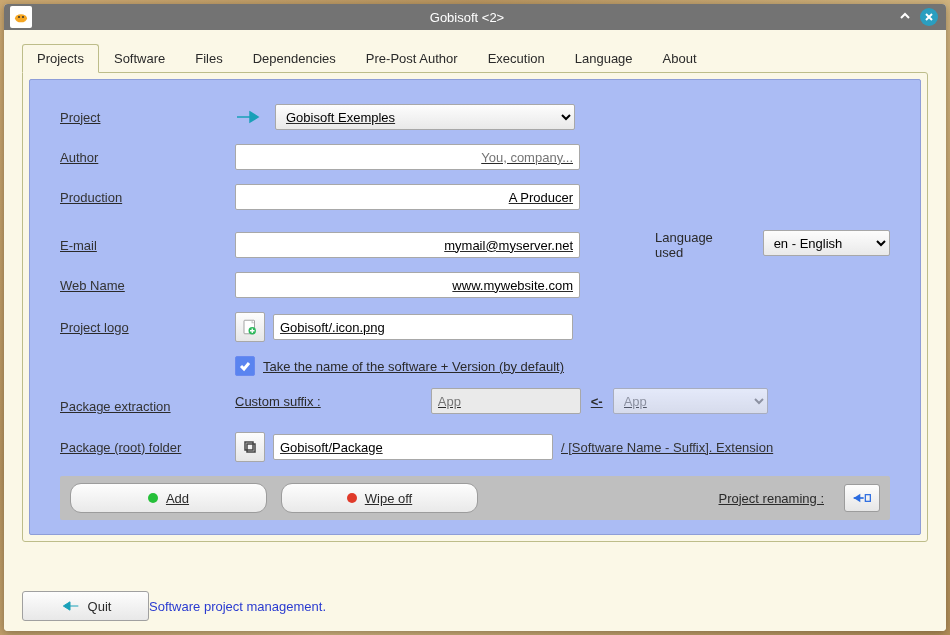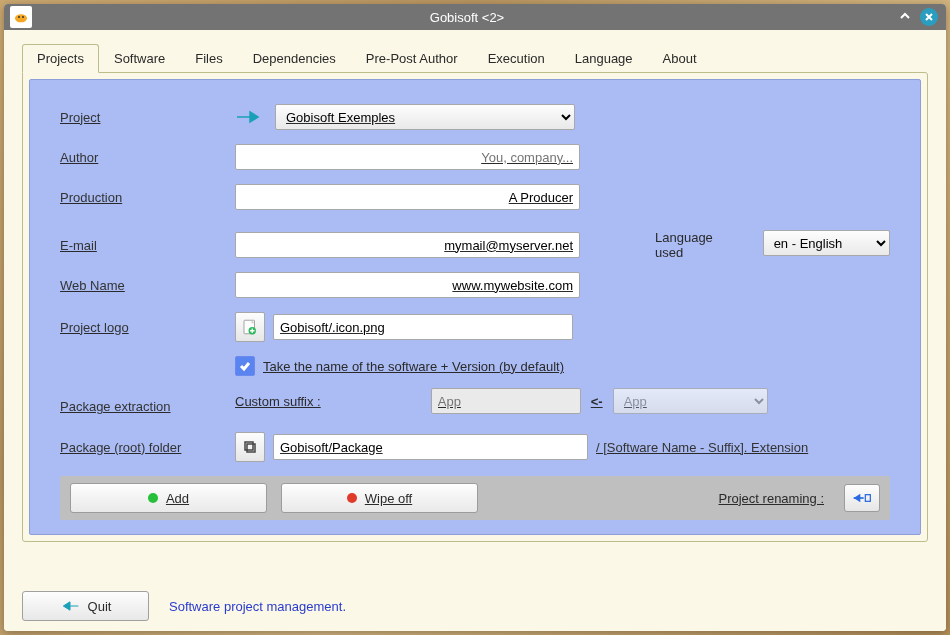--- a/index.html
+++ b/index.html
@@ -43,29 +43,29 @@
   .folder-preview svg{width:60px;height:52px;}
   .chk{display:flex;align-items:center;gap:8px;margin-left:0;}
   .chkbox{width:18px;height:18px;border:1px solid #6a8af0;background:#5a84f0;border-radius:2px;display:flex;align-items:center;justify-content:center;}
   .chkbox svg{width:12px;height:12px;stroke:#fff;stroke-width:3;fill:none;}
   .suffixrow{display:flex;align-items:center;gap:10px;margin-top:12px;}
   .suffix-in{width:150px;}
   .suffix-sel{width:155px;}
   .pkg-btn{width:28px;height:28px;border:1px solid #a8a8a8;background:linear-gradient(#fdfdfd,#e6e6e6);border-radius:2px;display:flex;align-items:center;justify-content:center;margin-right:8px;cursor:pointer;}
   .pkg-btn svg{width:14px;height:14px;stroke:#444;stroke-width:1.5;fill:none;}
   .btnbar{background:#bfbfbf;border-radius:2px;margin-top:14px;padding:7px 10px;display:flex;align-items:center;gap:14px;}
-  .actbtn{flex:0 0 195px;height:28px;background:linear-gradient(#fdfdfd,#e9e9e9);border:1px solid #9c9c9c;border-radius:3px;display:flex;align-items:center;justify-content:center;gap:8px;cursor:pointer;font-size:13px;}
+  .actbtn{flex:0 0 195px;height:28px;background:linear-gradient(#fdfdfd,#e9e9e9);border:1px solid #9c9c9c;border-radius:11px;display:flex;align-items:center;justify-content:center;gap:8px;cursor:pointer;font-size:13px;}
   .dot{width:10px;height:10px;border-radius:50%;}
   .dot.g{background:#26c03a;}
   .dot.b{background:#2a6be0;}
   .dot.r{background:#e03a2a;}
   .rename-lbl{margin-left:auto;margin-right:6px;}
   .rename-btn{width:34px;height:26px;background:linear-gradient(#fdfdfd,#e6e6e6);border:1px solid #9c9c9c;border-radius:3px;display:flex;align-items:center;justify-content:center;cursor:pointer;}
   .rename-btn svg{width:20px;height:14px;}
-  .footer{position:absolute;left:18px;right:18px;bottom:10px;display:flex;align-items:center;gap:20px;}
+  .footer{position:absolute;left:18px;right:18px;bottom:10px;display:flex;align-items:center;}
   .quitbtn{width:125px;height:28px;background:linear-gradient(#fdfdfd,#e8e8e8);border:1px solid #a0a0a0;border-radius:3px;display:flex;align-items:center;justify-content:center;gap:8px;cursor:pointer;font-size:13px;}
   .quitbtn svg{width:20px;height:12px;}
   .footmsg{color:#2a3bd0;}
   .pkg-hint{margin-left:8px;color:#333;}
 </style>
 </head>
 <body>
 
 <div class="desktop">
   <div class="window">
@@ -182,21 +182,21 @@
           </div>
 
           <div class="row" style="margin-top:18px;">
             <div class="lbl">Package (root) folder</div>
             <div class="pkg-btn">
               <svg viewBox="0 0 14 14">
                   <rect x="2" y="2" width="8" height="8"></rect>
                   <rect x="4" y="4" width="8" height="8"></rect>
                 </svg>
             </div>
-            <input type="text" style="width: 315px;" value="Gobisoft/Package">
+            <input type="text" style="width: 280px;" value="Gobisoft/Package">
             <span class="pkg-hint">/ [Software Name - Suffix]. Extension</span>
           </div>
 
           <div class="btnbar">
             <div class="actbtn">
                 <span class="dot g"></span>
                 <span>Add</span>
               </div>
             <div class="actbtn">
                 <span class="dot r"></span>

